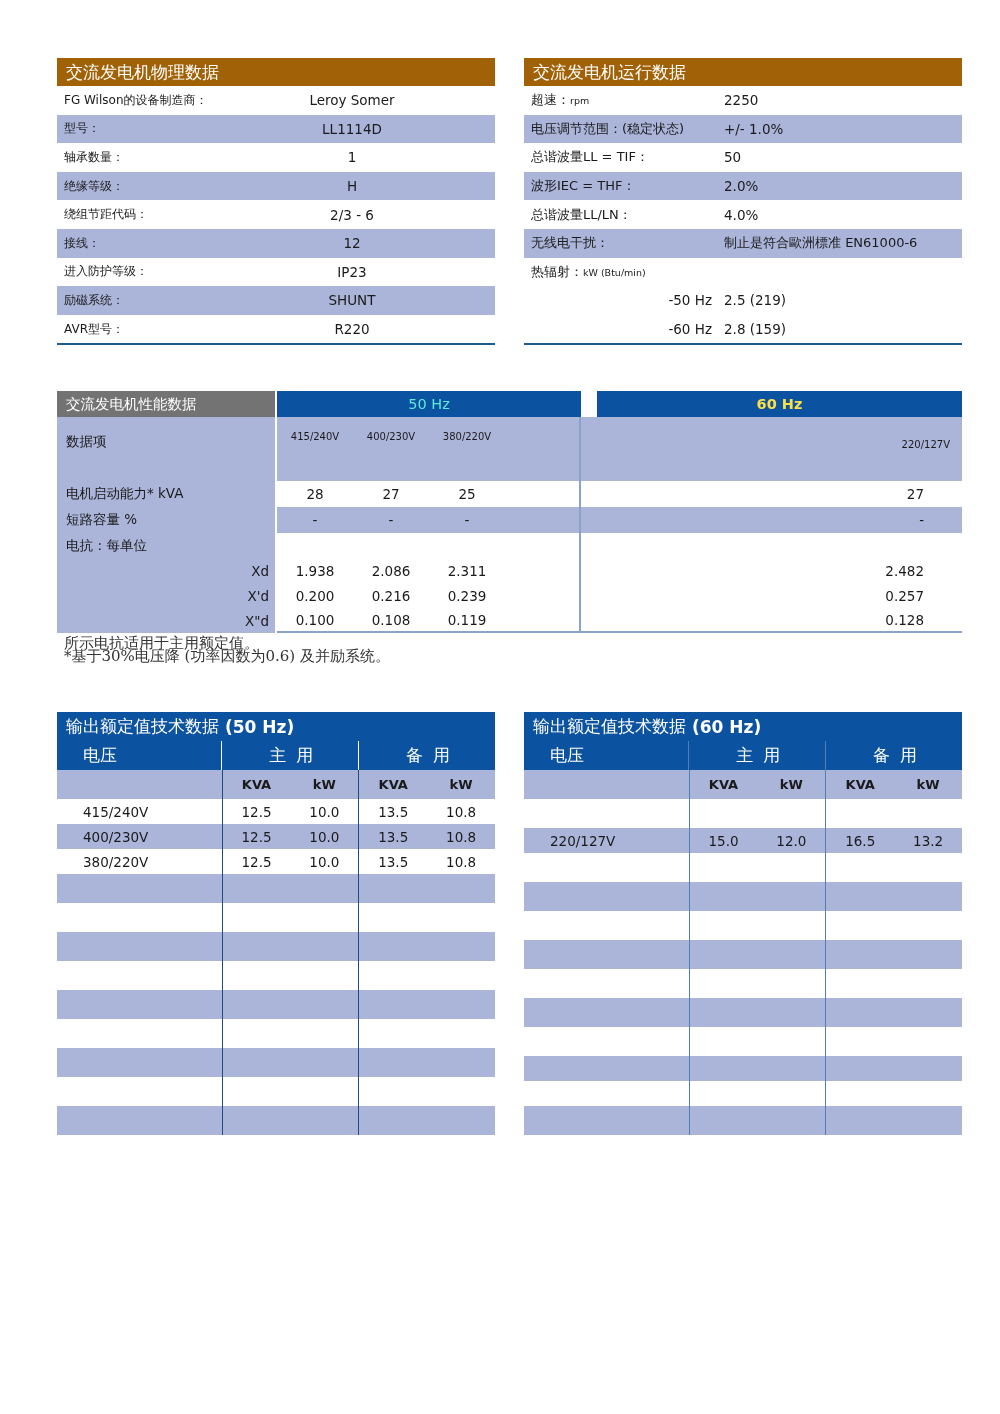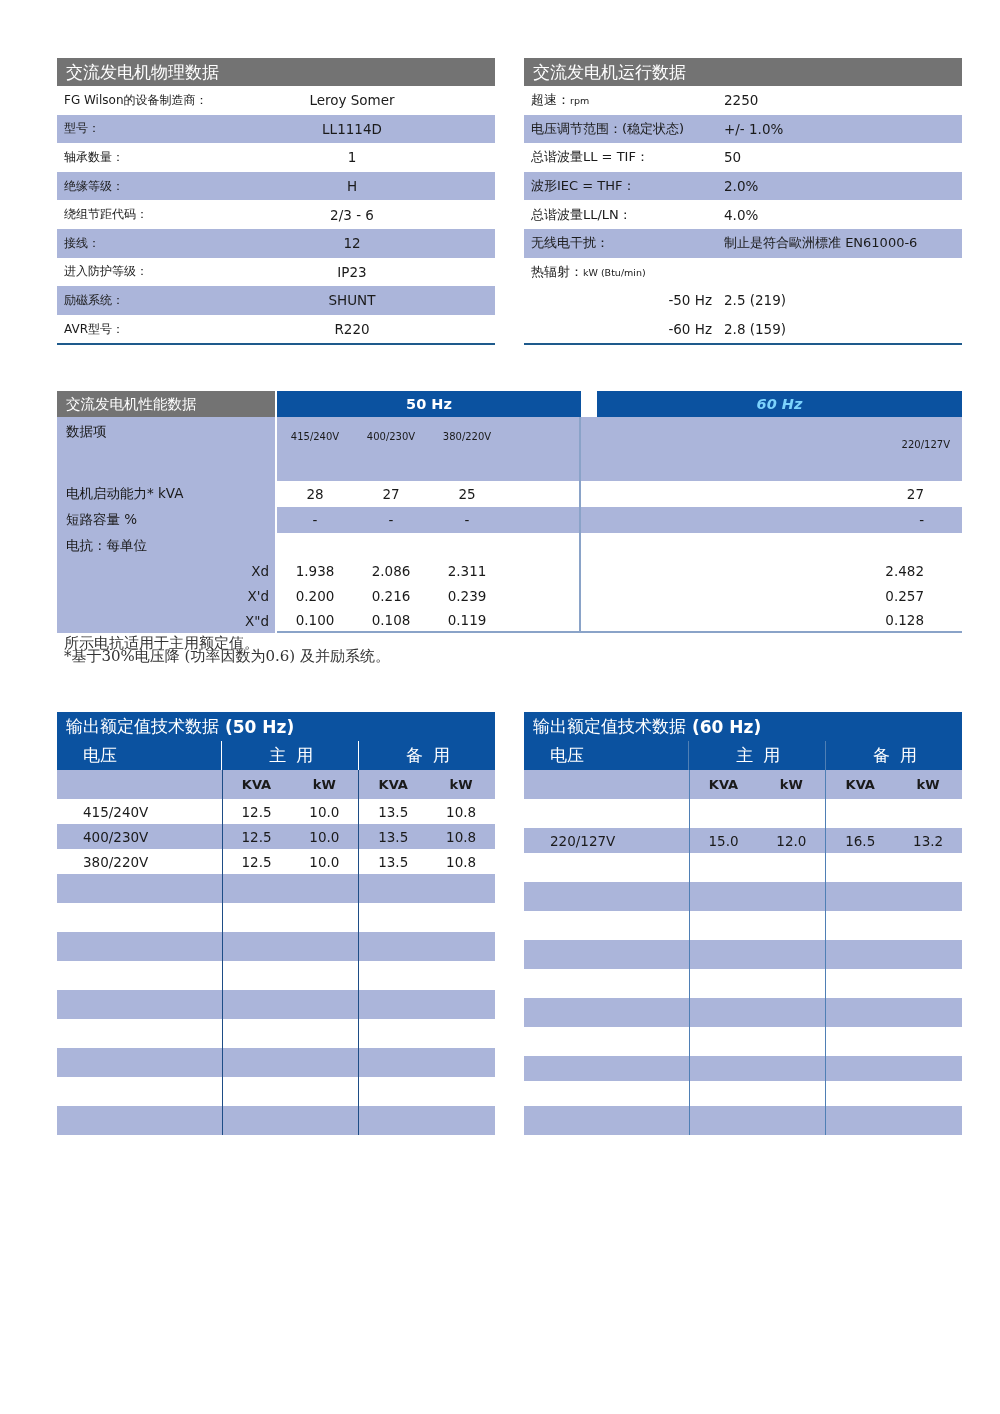--- a/index.html
+++ b/index.html
@@ -1,21 +1,21 @@
 <!DOCTYPE html>
 <html><head>
 <meta charset="utf-8">
 <style>
   * { box-sizing: border-box; margin: 0; padding: 0; }
   html, body { width: 1000px; height: 1414px; background: #ffffff; }
   body { position: relative; font-family: "DejaVu Sans", "Liberation Sans", sans-serif; color: #1a1a1a; overflow: hidden; }
   .serif { font-family: "DejaVu Serif", "Liberation Serif", serif; }
 
   .panel { position: absolute; }
-  .hdr { background: #737373; color: #fff; height: 28px; display: flex; align-items: center; padding-left: 9px; font-size: 17px; }
+  .hdr { background: #a16207; color: #fff; height: 28px; display: flex; align-items: center; padding-left: 9px; font-size: 17px; }
   .row { height: 28.6px; display: flex; align-items: center; font-size: 13.5px; }
   .row.alt { background: #abb5da; }
   .row .lbl { padding-left: 7px; }
   .panel-rule { border-bottom: 2px solid #1e5a8c; }
 
   
   #phys { left: 57px; top: 58px; width: 438px; }
   #phys .lbl { width: 250px; font-size: 12px; }
   #phys .val { flex: 1; text-align: center; padding-right: 98px; }
 
@@ -23,22 +23,22 @@
   #oper { left: 524px; top: 58px; width: 438px; }
   #oper .lbl { width: 200px; font-size: 13px; }
   #oper .val { flex: 1; }
   #oper .small { font-size: 9.5px; }
   #oper .hz { width: 200px; text-align: right; padding-right: 12px; }
 
   
   #perf { left: 57px; top: 391px; width: 905px; }
   #perf .hdrrow { display: flex; height: 26px; }
   #perf .hdrrow .h1 { width: 218px; background: #737373; color: #fff; padding-left: 9px; display: flex; align-items: center; font-size: 14.5px; }
-  #perf .hdrrow .h2 { width: 304px; background: #0b52a0; color: #ffffff; margin-left: 2px; display:flex; align-items:center; justify-content:center; font-weight: bold; font-size: 14.5px; }
-  #perf .hdrrow .h3 { flex: 1; background: #0b52a0; color: #7dd3fc; margin-left: 16px; display:flex; align-items:center; justify-content:center; font-weight: bold; font-size: 14.5px; font-style: italic; }
+  #perf .hdrrow .h2 { width: 304px; background: #0b52a0; color: #5eead4; margin-left: 2px; display:flex; align-items:center; justify-content:center; font-weight: normal; font-size: 14.5px; }
+  #perf .hdrrow .h3 { flex: 1; background: #0b52a0; color: #fde047; margin-left: 16px; display:flex; align-items:center; justify-content:center; font-weight: bold; font-size: 14.5px; }
   #perf .prow { display: flex; font-size: 13.5px; }
   #perf .c0 { width: 218px; background: #abb5da; padding-left: 9px; }
   #perf .c1 { width: 304px; margin-left: 2px; display: flex; border-right: 2px solid #8aa3c8; }
   #perf .c2 { flex: 1; text-align: right; padding-right: 38px; }
   #perf .c1 span { width: 76px; text-align: center; }
   #perf .c1 span:first-child { margin-left: 0px; }
   #perf .bg-blue { background: #abb5da; }
   #perf .bottom { border-bottom: 2px solid #8aa3c8; }
   .notes { position: absolute; left: 64px; top: 637px; font-size: 15px; line-height: 13px; color: #333; }
 
@@ -141,21 +141,21 @@
     </div>
 </div>
 
 <div id="perf" class="panel">
   <div class="hdrrow">
     <div class="h1 serif">交流发电机性能数据</div>
     <div class="h2">50 Hz</div>
     <div class="h3">60 Hz</div>
   </div>
   <div class="prow" style="height:64px">
-    <div class="c0 serif" style="padding-top:6px">数据项</div>
+    <div class="c0 serif" style="padding-top:16px">数据项</div>
     <div class="c1 bg-blue" style="font-size:10px;padding-top:14px;align-items:flex-start">
       <span>415/240V</span>
       <span>400/230V</span>
       <span>380/220V</span>
     </div>
     <div class="c2 bg-blue" style="font-size:10px;padding-top:22px;padding-right:12px">220/127V</div>
   </div>
   <div class="prow" style="height:26px;align-items:center">
     <div class="c0" style="height:100%;display:flex;align-items:center">电机启动能力* kVA</div>
     <div class="c1" style="height:100%;align-items:center">

